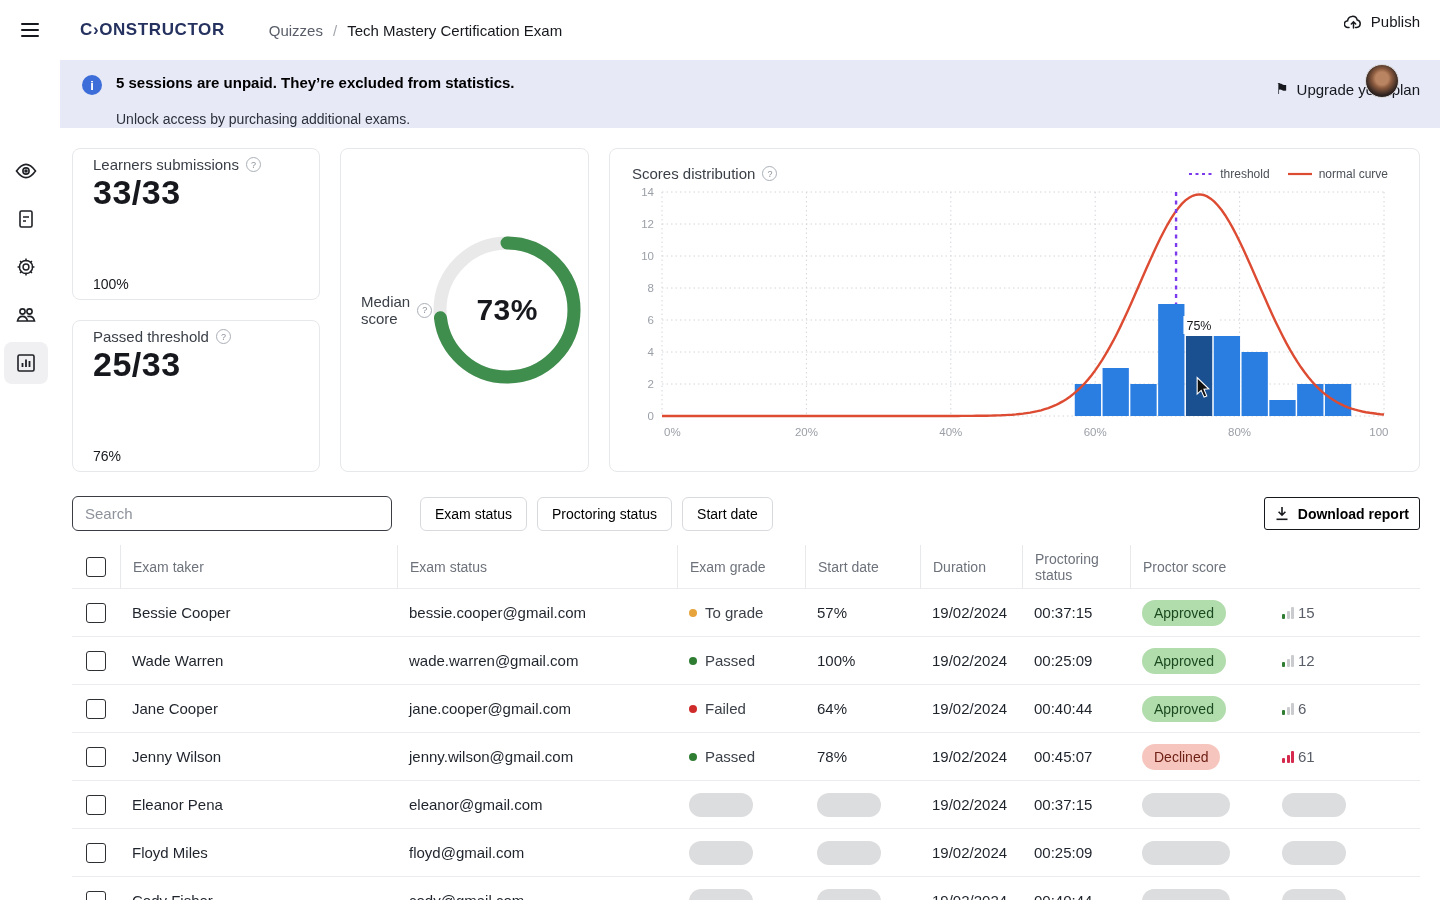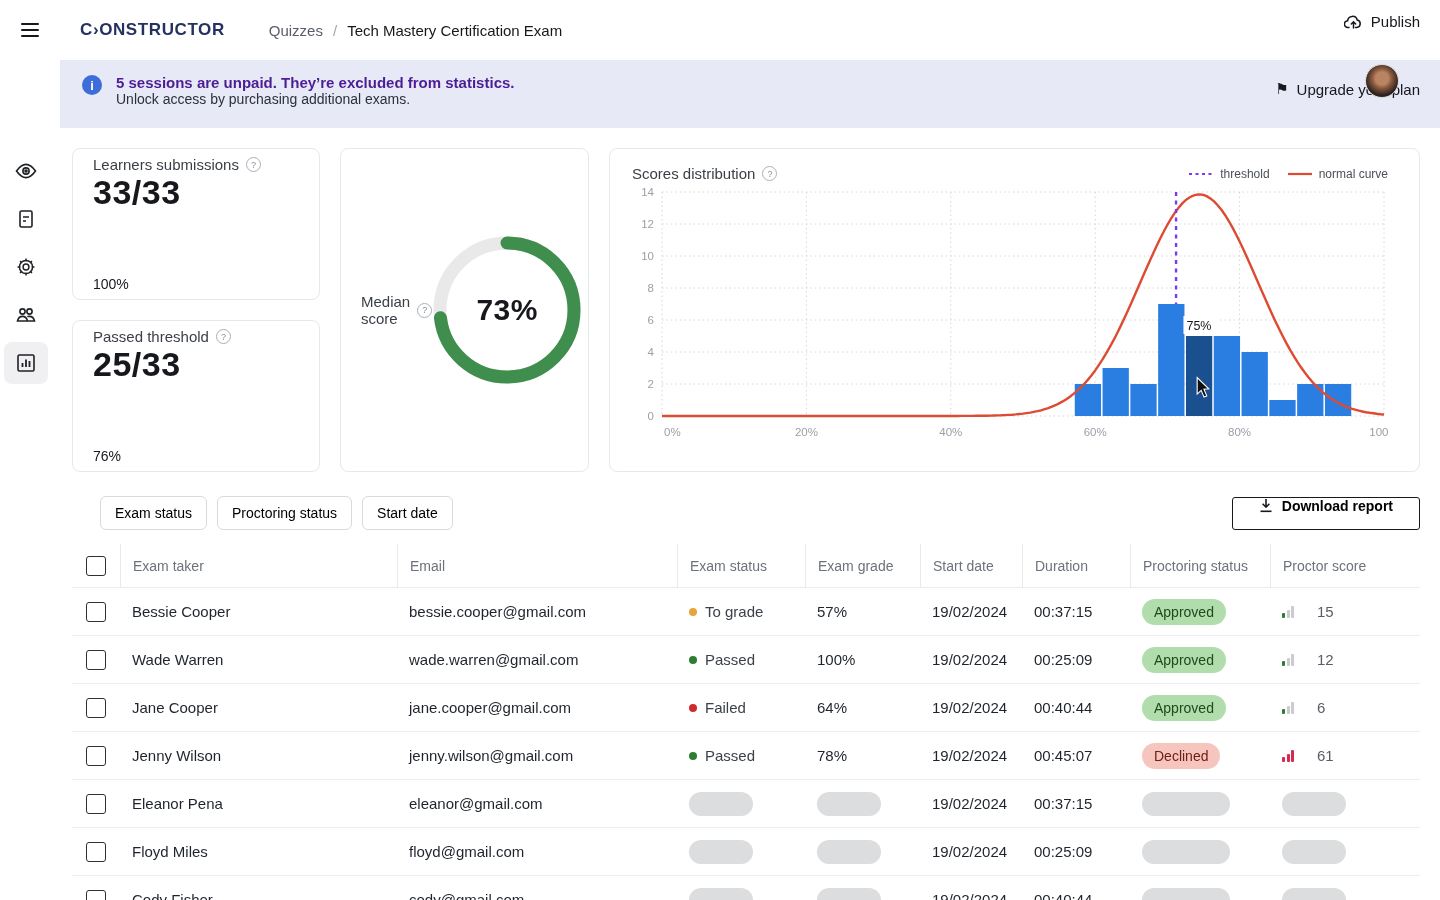--- a/index.html
+++ b/index.html
@@ -19,22 +19,22 @@
   .top-action { display:flex; align-items:center; gap:8px; font-size:15px; cursor:pointer; }
   .avatar { width:34px; height:34px; border-radius:50%; cursor:pointer;
     background:radial-gradient(circle at 50% 42%, #b98462 0 26%, #8a5a3e 40%, #2e2320 68%, #191413 100%);
     border:1px solid #d8d8d8; }
 
   
   .banner { margin-left:60px; height:68px; background:#e7e9f7; display:flex; align-items:flex-start; padding:14px 20px 0 22px; }
   .info-icon { width:20px; height:20px; border-radius:50%; background:#3d6dd8; color:#fff; font-size:13px; font-weight:bold;
     display:flex; align-items:center; justify-content:center; margin-top:1px; flex:0 0 auto; }
   .banner-text { margin-left:14px; }
-  .banner-title { font-size:15px; font-weight:bold; color:#4c1d95; }
-  .banner-sub { font-size:14px; color:#2b303a; margin-top:0; }
+  .banner-title { font-size:15px; font-weight:bold; color:#000000; }
+  .banner-sub { font-size:14px; color:#2b303a; margin-top:20px; }
   .banner-upgrade { margin-left:auto; display:flex; align-items:center; gap:8px; font-size:15px; cursor:pointer; margin-top:6px; }
   .flag-glyph { font-size:15px; }
 
   
   .layout { display:flex; }
   .sidebar { width:60px; display:flex; flex-direction:column; align-items:center; padding-top:22px; gap:6px; background:#fff; }
   .side-item { width:44px; height:42px; display:flex; align-items:center; justify-content:center; border-radius:8px; cursor:pointer; }
   .side-item.active { background:#f0f0f2; }
   .side-item svg { stroke:#1f2126; fill:none; stroke-width:1.6; }
   .main { flex:1; padding:20px 20px 0 20px; }
@@ -65,39 +65,39 @@
   .axis-label { font-size:11.5px; fill:#9a9fa7; }
 
   
   .filters-row { display:flex; align-items:center; margin-top:24px; }
   .search-input { width:320px; height:35px; border:1px solid #3a3d44; border-radius:6px; padding:0 12px; font-size:15px;
     color:#16181d; outline:none; font-family:"Liberation Sans", sans-serif; }
   .search-input::placeholder { color:#8d929b; }
   .chips { display:flex; gap:10px; margin-left:28px; }
   .chip { height:34px; padding:0 14px; display:flex; align-items:center; border:1px solid #d8dade; border-radius:6px;
     background:#fff; font-size:14px; cursor:pointer; }
-  .download-btn { margin-left:auto; height:33px; padding:0 26px; display:flex; gap:9px;
+  .download-btn { margin-left:auto; height:33px; padding:0 10px; display:flex; align-items:center; gap:9px;
     border:1px solid #16181d; border-radius:3px; background:#fff; font-size:14px; font-weight:bold; cursor:pointer; }
 
   
   .table { margin-top:14px; }
   .t-grid { display:grid; grid-template-columns:48px 277px 280px 128px 115px 102px 108px 140px 1fr; align-items:center; }
   .t-head { height:44px; color:#6d727b; font-size:14px; border-bottom:1px solid #ececee; }
   .t-head .t-cell { border-left:1px solid #e8e9eb; height:44px; display:flex; align-items:center; }
   .t-head .t-cell:first-child { border-left:none; }
   .t-row { height:48px; font-size:15px; color:#1f242c; border-bottom:1px solid #ececee; }
   .t-cell { padding-left:12px; display:flex; align-items:center; }
   .cb-cell { justify-content:center; padding-left:0; }
   .checkbox { width:20px; height:20px; border:1.5px solid #2f3033; border-radius:3px; background:#fff; cursor:pointer; }
   .status-cell { gap:8px; color:#3c4149; }
   .dot { width:8px; height:8px; border-radius:50%; flex:0 0 auto; }
   .pill { height:26px; padding:0 12px; border-radius:13px; display:flex; align-items:center; font-size:14px; }
   .skeleton { width:64px; height:24px; border-radius:12px; background:#dcddde; }
   .skeleton.wide { width:88px; }
-  .score-cell { gap:23px; color:#585d66; }
+  .score-cell { gap:4px; color:#585d66; }
   .sig { display:flex; align-items:flex-end; gap:1.5px; height:13px; }
   .sig i { display:block; width:3px; border-radius:1px; }
 </style>
 </head>
 <body>
 
 <div class="topbar">
   <div class="hamburger">
       <span></span>
       <span></span>
@@ -275,41 +275,41 @@
             <path d="M36.0,228.0 L39.6,228.0 L43.2,228.0 L46.8,228.0 L50.4,228.0 L54.0,228.0 L57.7,228.0 L61.3,228.0 L64.9,228.0 L68.5,228.0 L72.1,228.0 L75.7,228.0 L79.3,228.0 L82.9,228.0 L86.5,228.0 L90.2,228.0 L93.8,228.0 L97.4,228.0 L101.0,228.0 L104.6,228.0 L108.2,228.0 L111.8,228.0 L115.4,228.0 L119.0,228.0 L122.6,228.0 L126.3,228.0 L129.9,228.0 L133.5,228.0 L137.1,228.0 L140.7,228.0 L144.3,228.0 L147.9,228.0 L151.5,228.0 L155.1,228.0 L158.7,228.0 L162.3,228.0 L166.0,228.0 L169.6,228.0 L173.2,228.0 L176.8,228.0 L180.4,228.0 L184.0,228.0 L187.6,228.0 L191.2,228.0 L194.8,228.0 L198.5,228.0 L202.1,228.0 L205.7,228.0 L209.3,228.0 L212.9,228.0 L216.5,228.0 L220.1,228.0 L223.7,228.0 L227.3,228.0 L230.9,228.0 L234.6,228.0 L238.2,228.0 L241.8,228.0 L245.4,228.0 L249.0,228.0 L252.6,228.0 L256.2,228.0 L259.8,228.0 L263.4,228.0 L267.0,228.0 L270.6,228.0 L274.3,228.0 L277.9,228.0 L281.5,228.0 L285.1,228.0 L288.7,228.0 L292.3,228.0 L295.9,228.0 L299.5,228.0 L303.1,228.0 L306.8,228.0 L310.4,228.0 L314.0,228.0 L317.6,228.0 L321.2,228.0 L324.8,228.0 L328.4,228.0 L332.0,228.0 L335.6,227.9 L339.2,227.9 L342.8,227.9 L346.5,227.9 L350.1,227.8 L353.7,227.8 L357.3,227.8 L360.9,227.7 L364.5,227.6 L368.1,227.5 L371.7,227.4 L375.3,227.3 L378.9,227.1 L382.6,226.9 L386.2,226.7 L389.8,226.4 L393.4,226.0 L397.0,225.6 L400.6,225.1 L404.2,224.6 L407.8,223.9 L411.4,223.2 L415.1,222.3 L418.7,221.2 L422.3,220.1 L425.9,218.7 L429.5,217.2 L433.1,215.4 L436.7,213.4 L440.3,211.2 L443.9,208.7 L447.5,205.9 L451.1,202.9 L454.8,199.5 L458.4,195.7 L462.0,191.6 L465.6,187.2 L469.2,182.4 L472.8,177.2 L476.4,171.6 L480.0,165.7 L483.6,159.3 L487.3,152.7 L490.9,145.7 L494.5,138.4 L498.1,130.8 L501.7,123.0 L505.3,115.0 L508.9,106.8 L512.5,98.6 L516.1,90.3 L519.7,82.0 L523.4,73.8 L527.0,65.8 L530.6,58.0 L534.2,50.6 L537.8,43.5 L541.4,36.8 L545.0,30.7 L548.6,25.1 L552.2,20.2 L555.8,15.9 L559.4,12.4 L563.1,9.7 L566.7,7.8 L570.3,6.7 L573.9,6.4 L577.5,7.0 L581.1,8.4 L584.7,10.7 L588.3,13.7 L591.9,17.5 L595.6,22.0 L599.2,27.2 L602.8,33.0 L606.4,39.4 L610.0,46.2 L613.6,53.5 L617.2,61.1 L620.8,69.0 L624.4,77.1 L628.0,85.3 L631.6,93.6 L635.3,101.9 L638.9,110.1 L642.5,118.2 L646.1,126.2 L649.7,133.9 L653.3,141.3 L656.9,148.5 L660.5,155.4 L664.1,161.9 L667.8,168.1 L671.4,173.9 L675.0,179.3 L678.6,184.3 L682.2,189.0 L685.8,193.3 L689.4,197.3 L693.0,200.9 L696.6,204.1 L700.2,207.1 L703.9,209.7 L707.5,212.1 L711.1,214.3 L714.7,216.1 L718.3,217.8 L721.9,219.3 L725.5,220.6 L729.1,221.7 L732.7,222.6 L736.3,223.5 L739.9,224.2 L743.6,224.8 L747.2,225.3 L750.8,225.8 L754.4,226.2 L758.0,226.5 " fill="none" stroke="#dc4b32" stroke-width="2.4"></path>
             <line x1="550.0640000000001" y1="4" x2="550.0640000000001" y2="116" stroke="#7c3aed" stroke-width="2.4" stroke-dasharray="4 4.5"></line>
             <rect x="557.4499999999999" y="128" width="36" height="18" fill="#fff"></rect>
             <text x="560.4499999999999" y="142" font-size="12.5" fill="#16181d">75%</text>
             <path d="M0 0 L0 16.5 L4 12.8 L6.9 19.5 L9.6 18.3 L6.8 11.7 L11.6 11.3 Z" transform="translate(571.1680000000001,189.6)" fill="#111" stroke="#fff" stroke-width="1.1"></path>
           </svg>
       </div>
     </div>
 
     <div class="filters-row">
+      <input class="search-input" placeholder="Search" style="">
       <div class="chips" id="filter-chips">
           <button class="chip">Exam status</button>
           <button class="chip">Proctoring status</button>
           <button class="chip">Start date</button>
         </div>
       <button class="download-btn">
         <svg width="14" height="15" viewBox="0 0 14 15">
           <path d="M7 1v8M3.6 5.8L7 9.2l3.4-3.4" stroke="#16181d" stroke-width="1.6" fill="none"></path>
           <path d="M1.5 13.3h11" stroke="#16181d" stroke-width="1.6"></path>
         </svg>
         <span>Download report</span>
       </button>
     </div>
 
     <div class="table">
       <div class="t-grid t-head" id="table-head">
           <div class="t-cell cb-cell">
             <div class="checkbox"></div>
           </div>
           <div class="t-cell">Exam taker</div>
-          <div class="t-cell">Email</div>
           <div class="t-cell">Exam status</div>
           <div class="t-cell">Exam grade</div>
           <div class="t-cell">Start date</div>
           <div class="t-cell">Duration</div>
           <div class="t-cell">Proctoring status</div>
           <div class="t-cell">Proctor score</div>
         </div>
       <div id="table-body">
           <div class="t-grid t-row">
             <div class="t-cell cb-cell">

